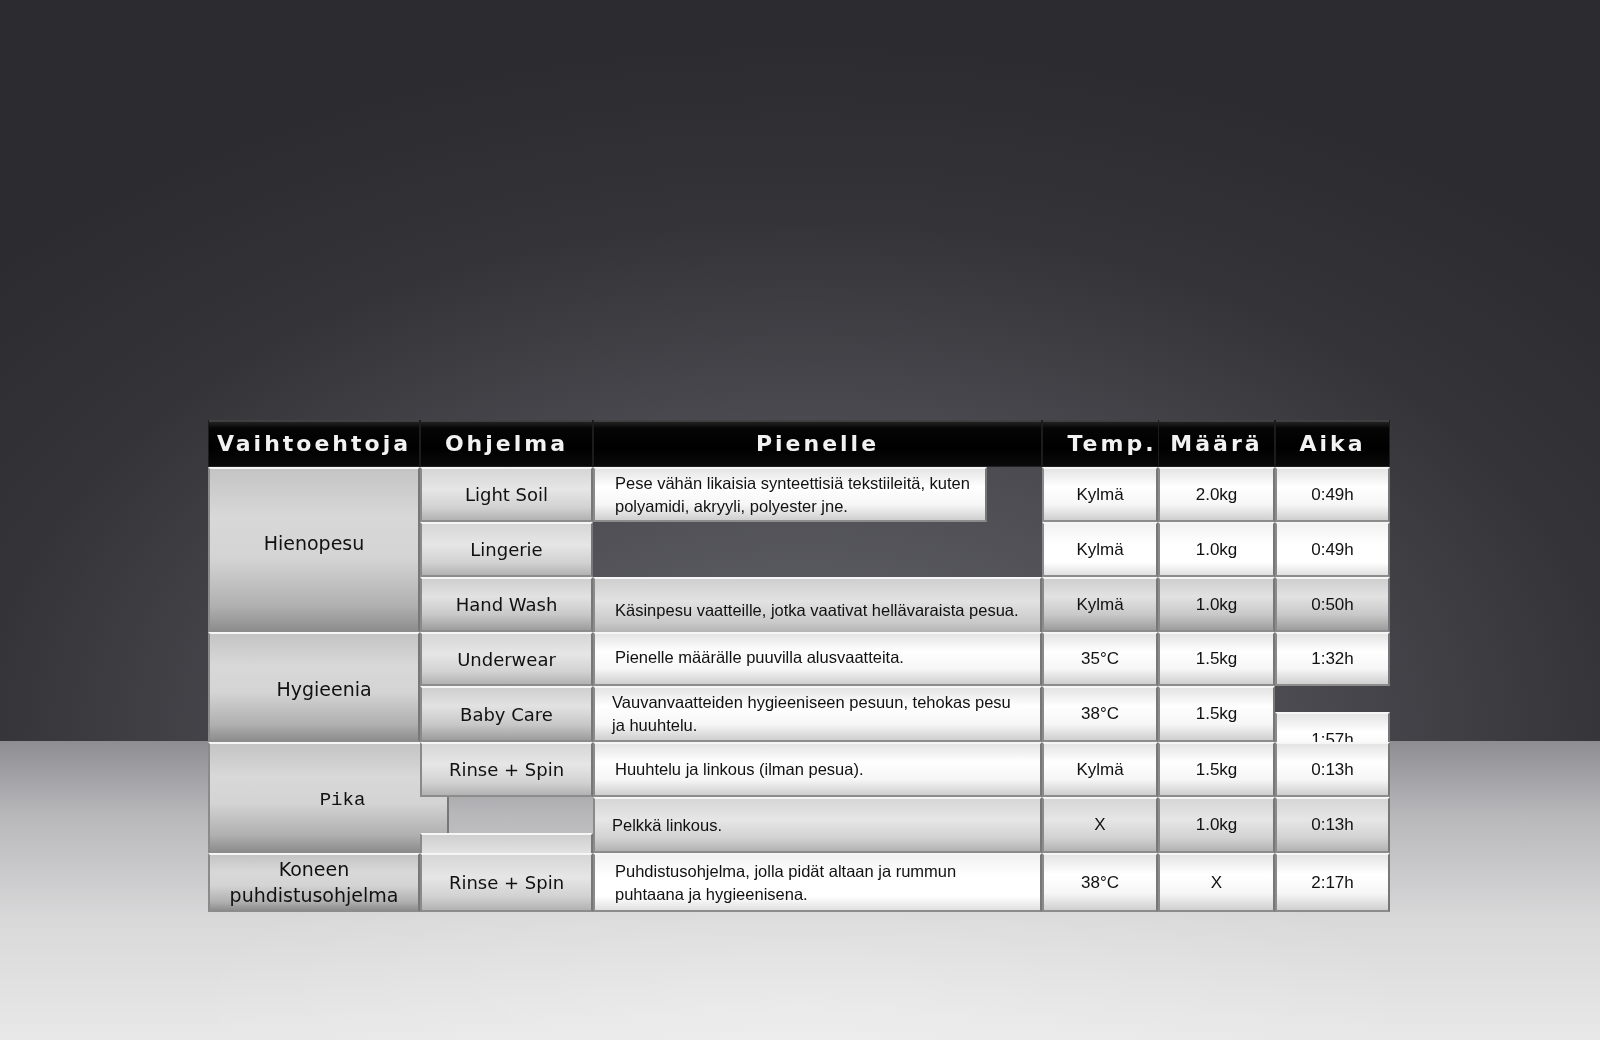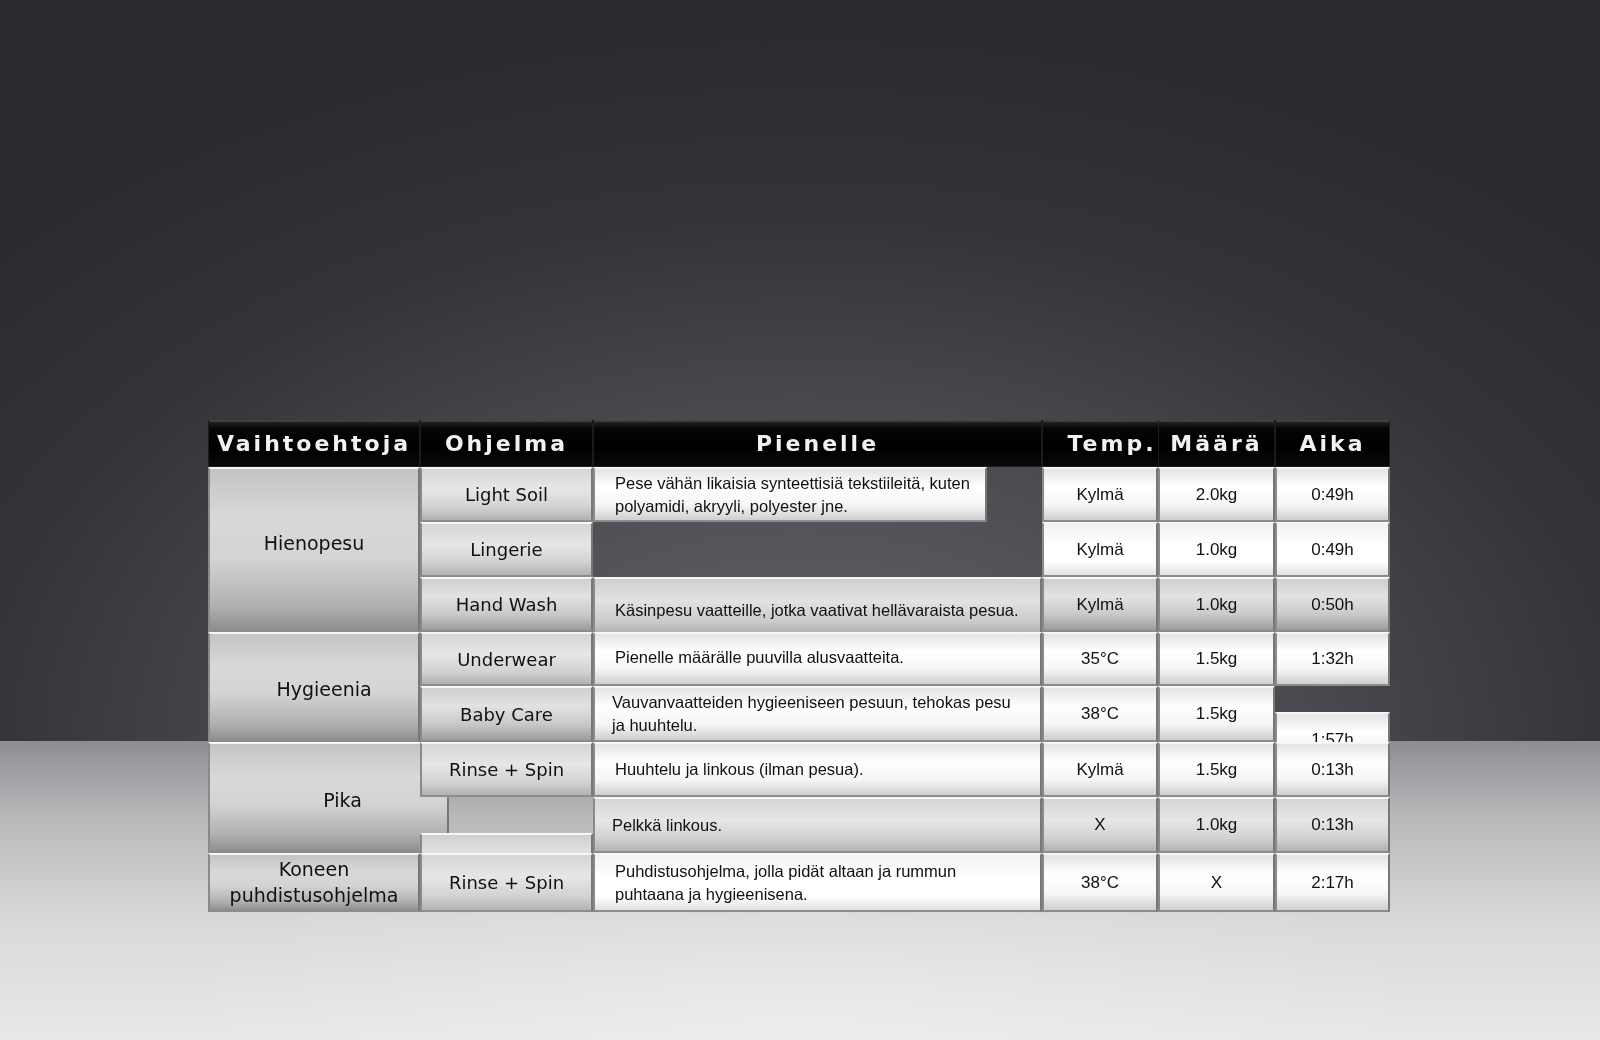--- a/index.html
+++ b/index.html
@@ -118,21 +118,21 @@
 
   <div class="cell hdr" style="left:0;top:0;width:212px;height:47px;">Vaihtoehtoja</div>
   <div class="cell hdr" style="left:212px;top:0;width:173px;height:47px;">Ohjelma</div>
   <div class="cell hdr" style="left:385px;top:0;width:449px;height:47px;">Pienelle</div>
   <div class="cell hdr" style="left:834px;top:0;width:140px;height:47px;">Temp.</div>
   <div class="cell hdr" style="left:950px;top:0;width:117px;height:47px;">Määrä</div>
   <div class="cell hdr" style="left:1067px;top:0;width:115px;height:47px;">Aika</div>
 
   <div class="cell bevel g-group group-label" style="left:0;top:47px;width:212px;height:165px;padding-bottom:12px;text-align:center;">Hienopesu</div>
   <div class="cell bevel g-group group-label" style="left:0;top:212px;width:212px;height:110px;padding-left:20px;padding-top:6px;">Hygieenia</div>
-  <div class="cell bevel g-group group-label" style="left:0;top:322px;width:241px;height:111px;padding-left:28px;padding-top:6px;">Pika</div>
+  <div class="cell bevel g-group group-label" style="left:0;top:322px;width:241px;height:111px;padding-left:28px;padding-top:6px;font-family:Liberation Mono, monospace;">Pika</div>
   <div class="cell bevel g-group group-label" style="left:0;top:433px;width:212px;height:59px;padding:0 16px;">Koneen puhdistusohjelma</div>
 
   <div class="cell bevel g-mid prog-label" style="left:212px;top:47px;width:173px;height:55px;">Light Soil</div>
   <div class="cell bevel g-light desc" style="left:385px;top:47px;width:394px;height:55px;">Pese vähän likaisia synteettisiä tekstiileitä, kuten polyamidi, akryyli, polyester jne.</div>
   <div class="cell bevel g-light val" style="left:834px;top:47px;width:116px;height:55px;">Kylmä</div>
   <div class="cell bevel g-light val" style="left:950px;top:47px;width:117px;height:55px;">2.0kg</div>
   <div class="cell bevel g-light val" style="left:1067px;top:47px;width:115px;height:55px;">0:49h</div>
 
   <div class="cell bevel g-mid prog-label" style="left:212px;top:102px;width:173px;height:55px;">Lingerie</div>
   <div class="cell bevel g-white val" style="left:834px;top:102px;width:116px;height:55px;">Kylmä</div>

